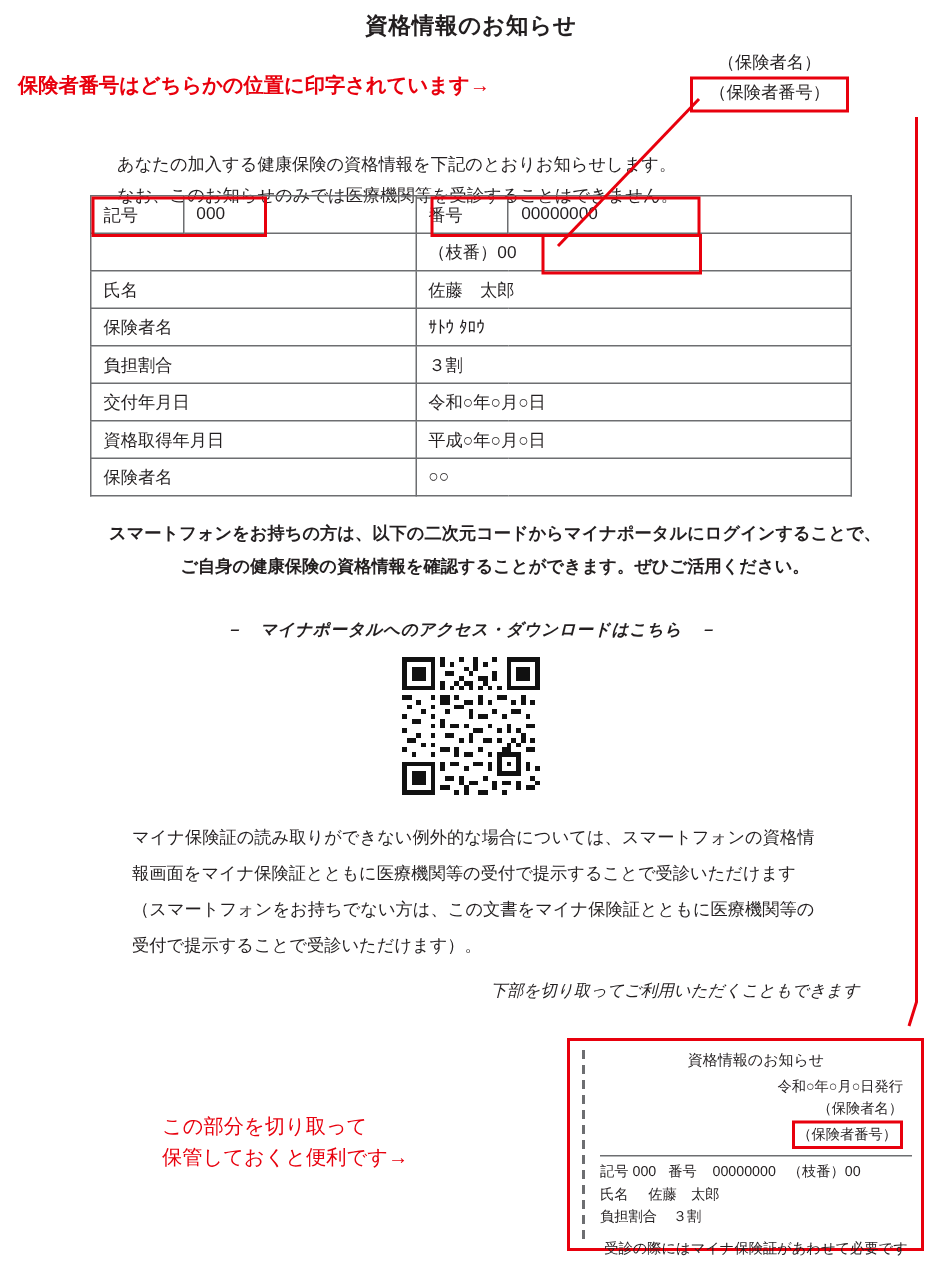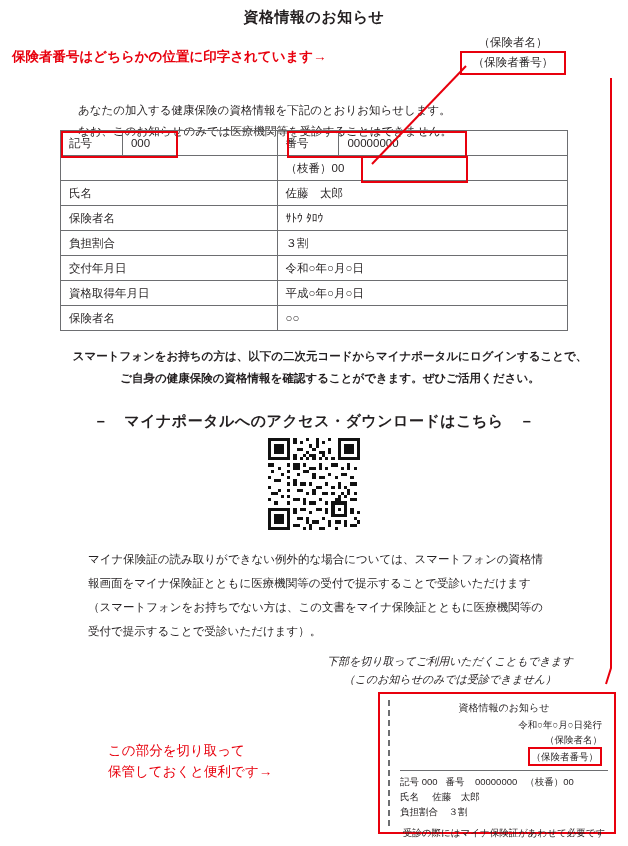--- a/index.html
+++ b/index.html
@@ -77,22 +77,23 @@
   #hl-eda   { left: 361px; top: 156px; width: 107px; height: 27px; }
 
   
   .promo {
     position: absolute; left: 16px; top: 345px; width: 628px;
     text-align: center;
     font-size: 11.5px; font-weight: bold; line-height: 22px;
   }
   .access-line {
     position: absolute; left: 0; top: 412px; width: 628px;
-    text-align: center; font-size: 15px; font-weight: bold;
+    text-align: center; font-size: 11px; font-weight: bold;
     letter-spacing: 0.5px;
+    font-style: italic;
   }
 
   
   .qr-wrap {
     position: absolute; left: 268px; top: 438px;
     width: 92px; height: 92px;
     background: #ffffff;
   }
   .qr-wrap svg { display:block; }
 
@@ -352,21 +353,20 @@
           <rect x="28" y="26" width="1" height="1"></rect>
         <rect x="22" y="18" width="1" height="1"></rect>
       </g>
     </svg>
   </div>
 
   <div class="para">マイナ保険証の読み取りができない例外的な場合については、スマートフォンの資格情報画面をマイナ保険証とともに医療機関等の受付で提示することで受診いただけます（スマートフォンをお持ちでない方は、この文書をマイナ保険証とともに医療機関等の受付で提示することで受診いただけます）。</div>
 
   <div class="cut-notice">
     <div>下部を切り取ってご利用いただくこともできます</div>
-    <div>（このお知らせのみでは受診できません）</div>
   </div>
 
   <div class="stub">
     <div class="stub-inner">
       <div class="stub-title">資格情報のお知らせ</div>
       <div class="stub-date">令和○年○月○日発行</div>
       <div class="stub-insurer-row">（保険者名）</div>
       <div class="stub-insurer-row">
         <span class="stub-insurer-box">（保険者番号）</span>
       </div>

